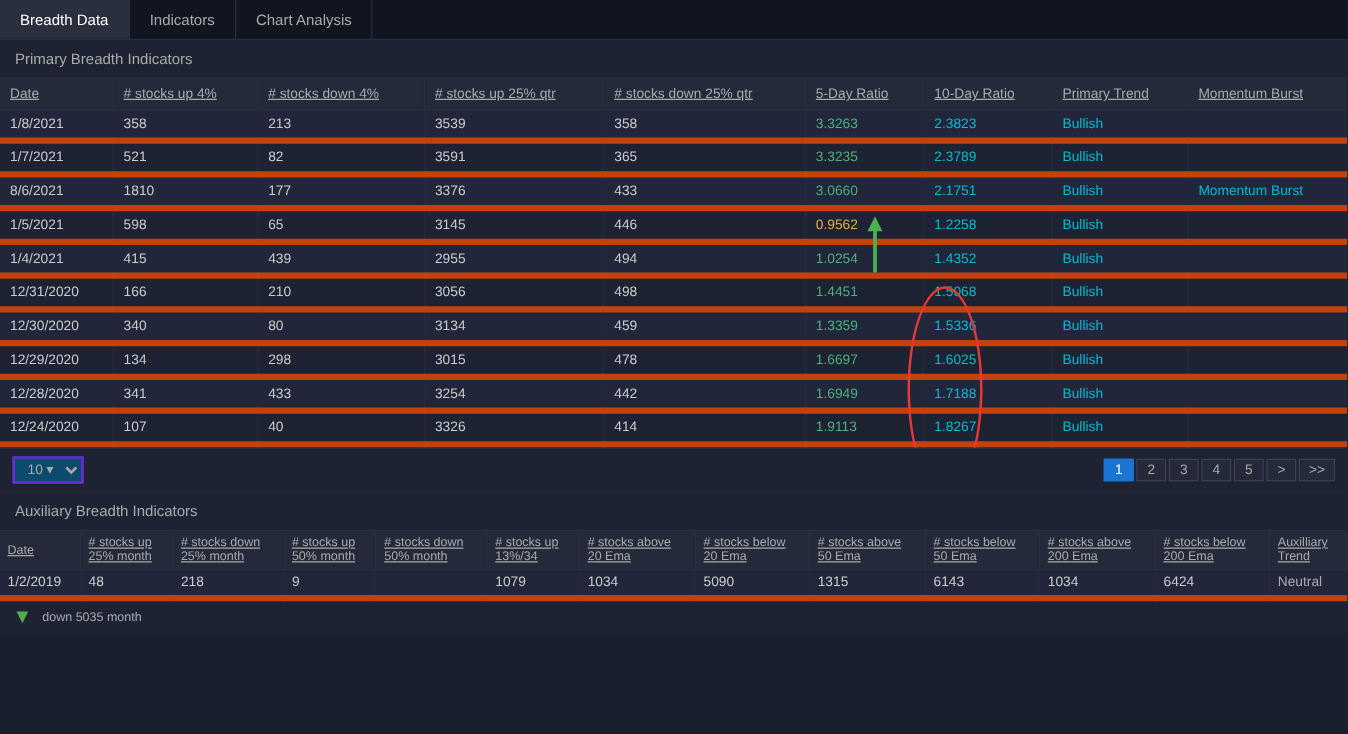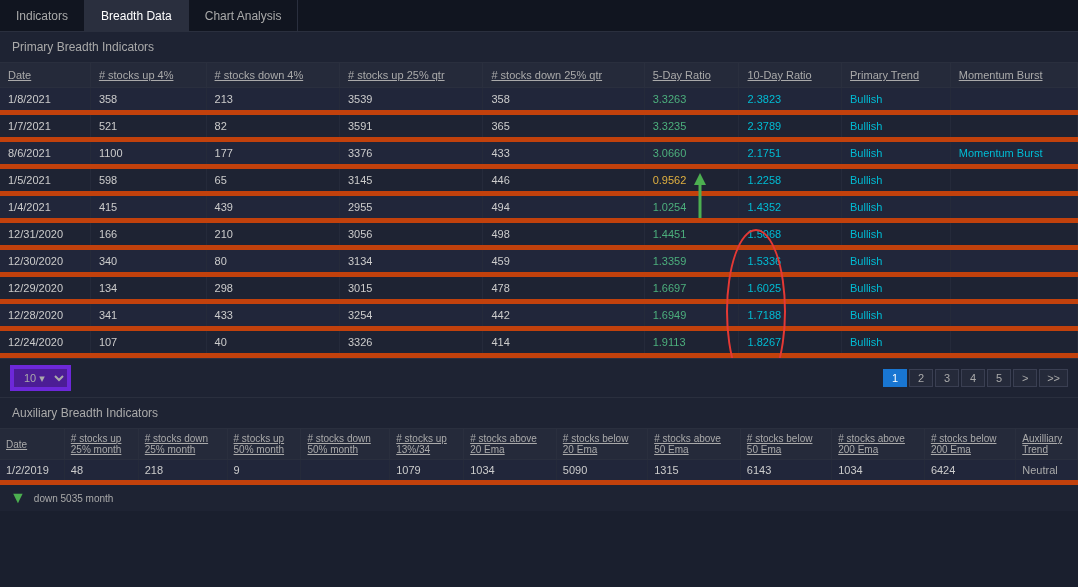--- a/index.html
+++ b/index.html
@@ -88,22 +88,22 @@
     
     .pagination-bar {
       display: flex;
       align-items: center;
       justify-content: space-between;
       padding: 6px 10px;
       background: #1e2333;
       border-top: 1px solid #2a2f3e;
     }
     .page-size-select {
-      background: #4c1d95;
-      border: 4px solid #6d28d9;
+      background: #0c4a6e;
+      border: 2px solid #6d28d9;
       color: #aaa;
       padding: 2px 6px;
       font-size: 11px;
       cursor: pointer;
     }
     .pagination-buttons {
       display: flex;
       gap: 2px;
     }
     .page-btn {
@@ -167,25 +167,25 @@
 
     .down-label {
       color: #aaa;
       font-size: 10px;
     }
   </style>
 </head>
 <body>
 
 <div class="top-nav">
+  <div class="nav-tab active">
+    <span>Breadth Data</span>
+  </div>
   <div class="nav-tab">
     <span>Indicators</span>
-  </div>
-  <div class="nav-tab active">
-    <span>Breadth Data</span>
   </div>
   <div class="nav-tab">
     <span>Chart Analysis</span>
   </div>
 </div>
 
 <div class="primary-table-container">
   <div class="section-header">
     <span>Primary Breadth Indicators</span>
   </div>
@@ -233,21 +233,21 @@
     <td>82</td>
     <td>3591</td>
     <td>365</td>
     <td style="color:#4caf7d">3.3235</td>
     <td style="color:#00bcd4">2.3789</td>
     <td style="color:#00bcd4">Bullish</td>
     <td style="color:#00bcd4"></td>
   </tr>
           <tr>
     <td style="color:#ccc">8/6/2021</td>
-    <td>1100</td>
+    <td>1810</td>
     <td>177</td>
     <td>3376</td>
     <td>433</td>
     <td style="color:#4caf7d">3.0660</td>
     <td style="color:#00bcd4">2.1751</td>
     <td style="color:#00bcd4">Bullish</td>
     <td style="color:#00bcd4">Momentum Burst</td>
   </tr>
           <tr>
     <td style="color:#ccc">1/5/2021</td>

